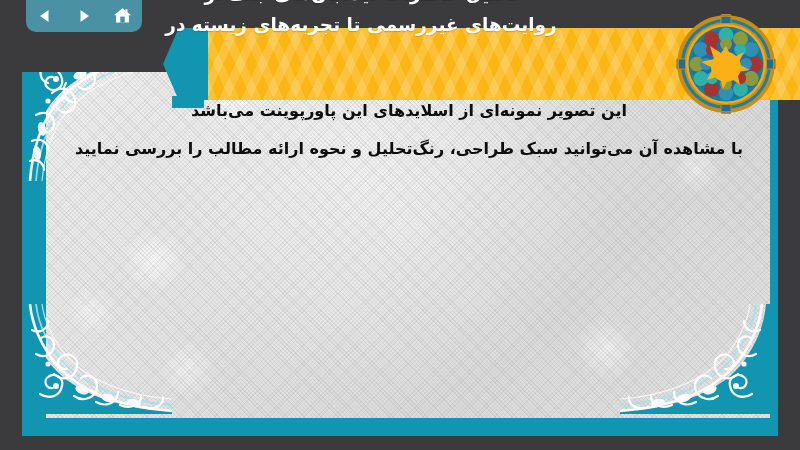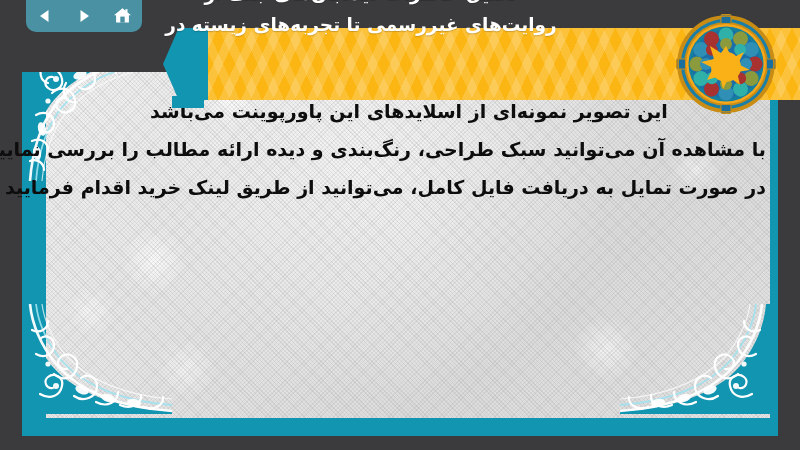--- a/index.html
+++ b/index.html
@@ -200,21 +200,21 @@
 
   
   .body-text {
     position: absolute;
     left: 52px;
     right: 34px;
     top: 92px;
     direction: rtl;
     text-align: center;
     color: #0d0d0d;
-    font-size: 19px;
+    font-size: 16px;
     line-height: 38px;
     font-weight: 600;
     z-index: 8;
   }
   .body-line { display: block; white-space: nowrap; }
 </style>
 </head>
 <body>
 
 <div id="stage">
@@ -313,22 +313,21 @@
           <ellipse cx="112" cy="11" rx="7" ry="4" transform="rotate(-10 112 11)"></ellipse>
           <circle cx="34" cy="28" r="3"></circle>
           <circle cx="26" cy="50" r="2.6"></circle>
         </g>
       </g>
     </svg>
   </div>
 
   <div class="body-text">
     <span class="body-line">این تصویر نمونه‌ای از اسلایدهای این پاورپوینت می‌باشد</span>
-    <span class="body-line">با مشاهده آن می‌توانید سبک طراحی، رنگ‌بندی و دیده ارائه مطالب را بررسی نمایید</span>
-    <span class="body-line">در صورت تمایل به دریافت فایل کامل، می‌توانید از طریق لینک خرید اقدام فرمایید</span>
+    <span class="body-line">با مشاهده آن می‌توانید سبک طراحی، رنگ‌تحلیل و نحوه ارائه مطالب را بررسی نمایید</span>
   </div>
 
   <div class="banner-stub"></div>
   <div class="banner-tail"></div>
 
   <div class="title-banner"></div>
 
   <div class="title-text">
     <span class="title-line">تحلیل خاطرات دیده‌بان‌های جنگ از</span>
     <span class="title-line">روایت‌های غیررسمی تا تجربه‌های زیسته در</span>

